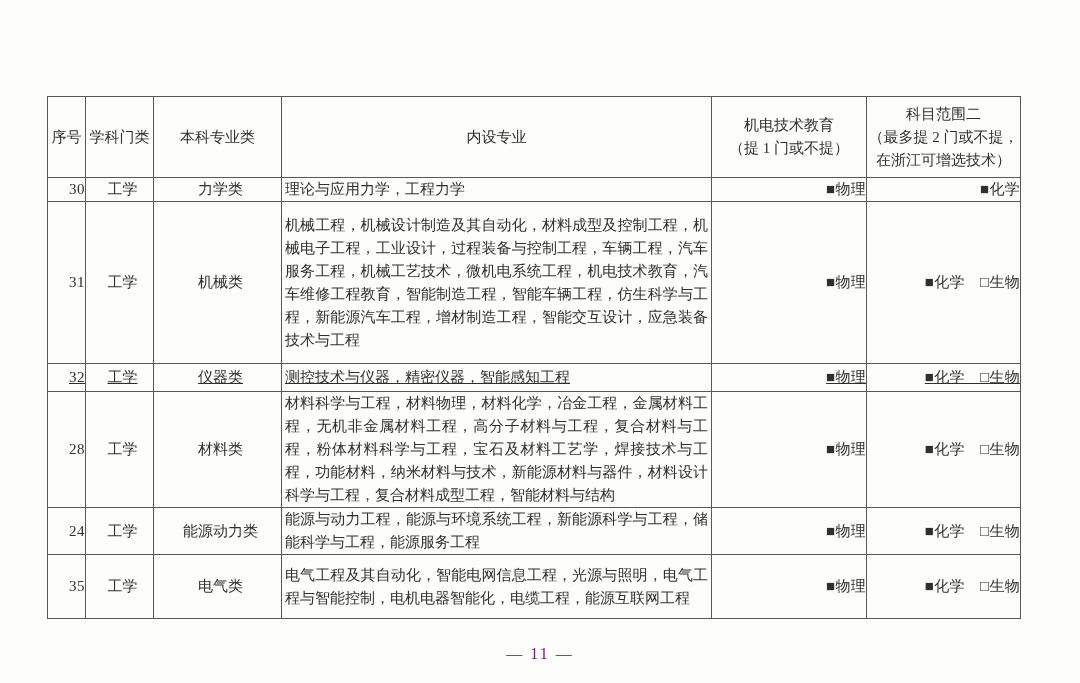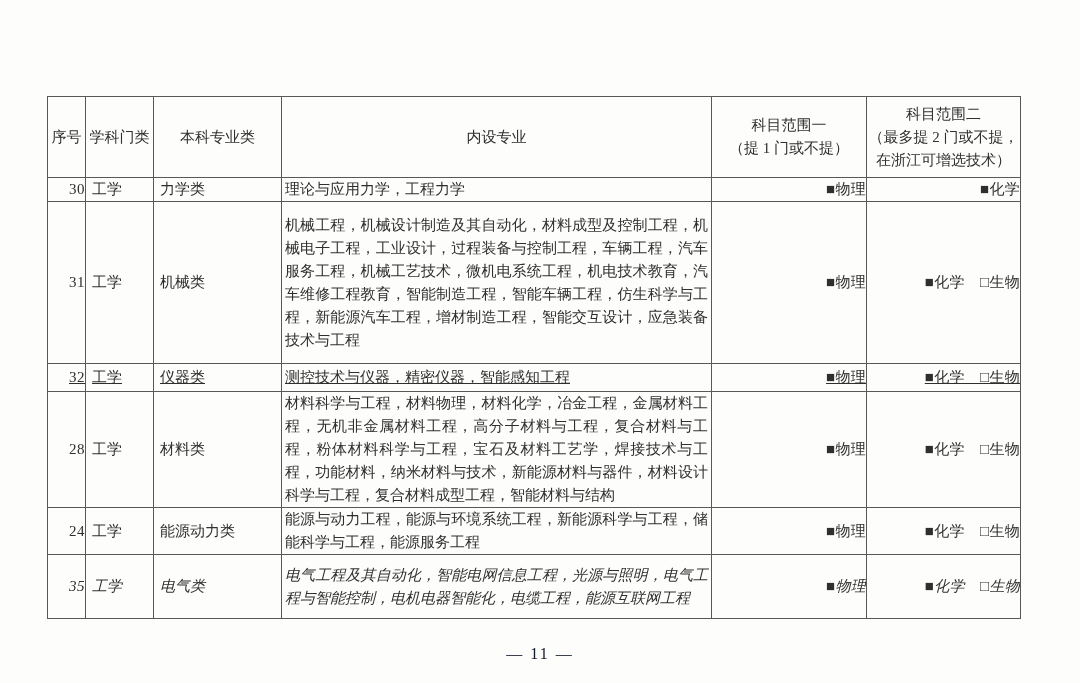--- a/index.html
+++ b/index.html
@@ -36,49 +36,49 @@
     line-height: 23px;
     height: 80px;
   }
   .hdr-line { display: block; }
   td.c-no {
     text-align: right;
     font-family: "Liberation Serif", "DejaVu Serif", serif;
     letter-spacing: 0.5px;
   }
   td.c-cat, td.c-class {
-    text-align: left;
+    text-align: center;
     padding-left: 6px;
   }
   td.c-majors {
     text-align: justify;
     text-justify: inter-ideograph;
     line-height: 23px;
     padding: 0 3px 0 3px;
     margin-left: 9px;
   }
   td.c-subj {
     text-align: right;
     padding-left: 5px;
     letter-spacing: 0.3px;
   }
   tr.r30 { height: 23px; }
   tr.r31 { height: 162px; }
   tr.r32 { height: 28px; text-decoration: underline; }
   tr.r33 { height: 115px; }
   tr.r34 { height: 46px; }
-  tr.r35 { height: 64px; font-style: italic; }
+  tr.r35 { height: 64px; }
   .footer {
     position: absolute;
     left: 0;
     top: 645px;
     width: 100%;
     text-align: center;
     font-size: 16px;
-    color: #0f172a;
+    color: #701a75;
     letter-spacing: 2px;
   }
 </style>
 </head>
 <body>
 
 <table class="doc-table">
   <colgroup>
     <col style="width:38px">
     <col style="width:68px">
@@ -95,21 +95,21 @@
       <th class="hdr">
         <span>学科门类</span>
       </th>
       <th class="hdr">
         <span>本科专业类</span>
       </th>
       <th class="hdr">
         <span>内设专业</span>
       </th>
       <th class="hdr">
-        <span class="hdr-line">科目范围一</span>
+        <span class="hdr-line">机电技术教育</span>
         <span class="hdr-line">（提 1 门或不提）</span>
       </th>
       <th class="hdr">
         <span class="hdr-line">科目范围二</span>
         <span class="hdr-line">（最多提 2 门或不提，</span>
         <span class="hdr-line">在浙江可增选技术）</span>
       </th>
     </tr>
   </thead>
   <tbody>

